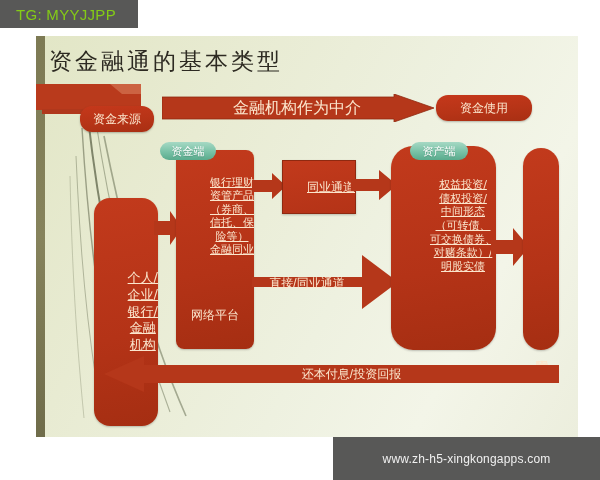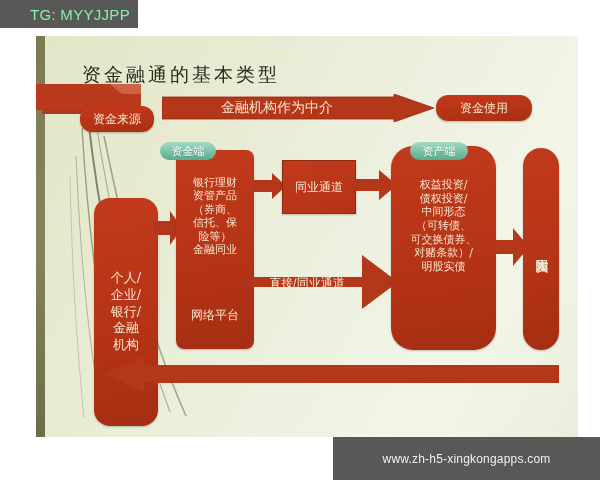--- a/index.html
+++ b/index.html
@@ -34,51 +34,51 @@
   #grass {
     position: absolute;
     left: 0; top: 0;
     width: 100%; height: 100%;
     pointer-events: none;
   }
 
   
   #title {
     position: absolute;
-    left: 46px;
+    left: 13px;
     top: 10px;
     font-family: "DejaVu Serif", "Liberation Serif", serif;
-    font-size: 19px;
+    font-size: 23px;
     letter-spacing: 3px;
     color: #2d2a22;
     white-space: nowrap;
-    margin-top: 16px;
   }
 
   
   .pill {
     position: absolute;
     background: linear-gradient(175deg, #c5381b 0%, #b73417 55%, #a82f13 100%);
     border-radius: 999px;
     color: #fbe6cd;
     display: flex;
     align-items: center;
     justify-content: center;
     text-align: center;
     box-shadow: 0 1px 2px rgba(0,0,0,.25);
   }
   .rbox {
     position: absolute;
     background: linear-gradient(170deg, #c23a1c 0%, #b43317 60%, #a52e12 100%);
     color: #fbe6cd;
     display: flex;
     align-items: center;
-    justify-content: center;
+    justify-content: flex-end;
     text-align: center;
     box-shadow: 0 1px 2px rgba(0,0,0,.22);
+    text-decoration: underline;
   }
   .cn { font-family: "DejaVu Serif", "Liberation Serif", serif; }
   .cnsans { font-family: "Liberation Sans", "DejaVu Sans", sans-serif; }
 
   
   #box-source {
     left: 58px; top: 119px; width: 64px; height: 228px;
     border-radius: 16px;
     font-size: 13px;
     line-height: 1.28;
@@ -190,24 +190,24 @@
     position: absolute;
     left: 68px; top: 320px; width: 455px; height: 36px;
   }
 
   
   #tg-badge {
     position: absolute;
     left: 0; top: 0;
     width: 138px; height: 28px;
     background: #585857;
-    color: #86efac;
-    display: flex;
-    align-items: center;
-    padding-left: 30px;
+    color: #84cc16;
+    display: flex;
+    align-items: center;
+    padding-left: 16px;
     box-sizing: border-box;
     font-size: 15px;
     letter-spacing: .3px;
   }
   #watermark {
     position: absolute;
     left: 333px; top: 437px;
     width: 267px; height: 43px;
     background: #585857;
     color: #f0f0f0;
@@ -242,21 +242,21 @@
     <path d="M0 0 H86 L105 0 L105 26 H0 Z" fill="#b93a1c"></path>
     <path d="M74 0 H105 L105 10 L86 10 Z" fill="#cf6b49" opacity="0.85"></path>
   </svg>
   <div id="connector-left"></div>
 
   <div class="pill cnsans" id="pill-source-top">资金来源</div>
 
   <svg id="arrow-intermediary" viewBox="0 0 272 28" preserveAspectRatio="none">
     <path d="M0 3 H232 V0 L272 14 L232 28 V25 H0 Z" fill="#b5371a" stroke="#8f2910" stroke-width="0.8"></path>
   </svg>
-  <div style="position:absolute;left:118px;top:58px;width:246px;height:28px;display:flex;align-items:center;justify-content:center;color:#fbe6cd;font-size:14px;" class="cnsans">金融机构作为中介</div>
+  <div style="position:absolute;left:138px;top:58px;width:246px;height:28px;display:flex;align-items:center;justify-content:center;color:#fbe6cd;font-size:16px;" class="cnsans">金融机构作为中介</div>
 
   <div class="pill cnsans" id="pill-use-top">资金使用</div>
 
   <div class="rbox cn" id="box-source">
     <span style="white-space:pre-line;">个人/
 企业/
 银行/
 金融
 机构</span>
   </div>
@@ -304,17 +304,18 @@
 
   <svg id="arrow-asset-to-user" viewBox="0 0 38 38" preserveAspectRatio="none">
     <path d="M0 12 H22 V0 L38 19 L22 38 V26 H0 Z" fill="#b5371a"></path>
   </svg>
 
   <div class="rbox cn" id="box-enduser">实际用资人</div>
 
   <svg id="arrow-return" viewBox="0 0 455 36" preserveAspectRatio="none">
     <path d="M455 9 H40 V0 L0 18 L40 36 V27 H455 Z" fill="#b5371a"></path>
   </svg>
+  <div style="position:absolute;left:108px;top:320px;width:415px;height:36px;display:flex;align-items:center;justify-content:center;color:#fbe6cd;font-size:12px;" class="cnsans">还本付息/投资回报</div>
 
 </div>
 
 <div id="tg-badge">TG: MYYJJPP</div>
 <div id="watermark">www.zh-h5-xingkongapps.com</div>
 
 </body></html>

